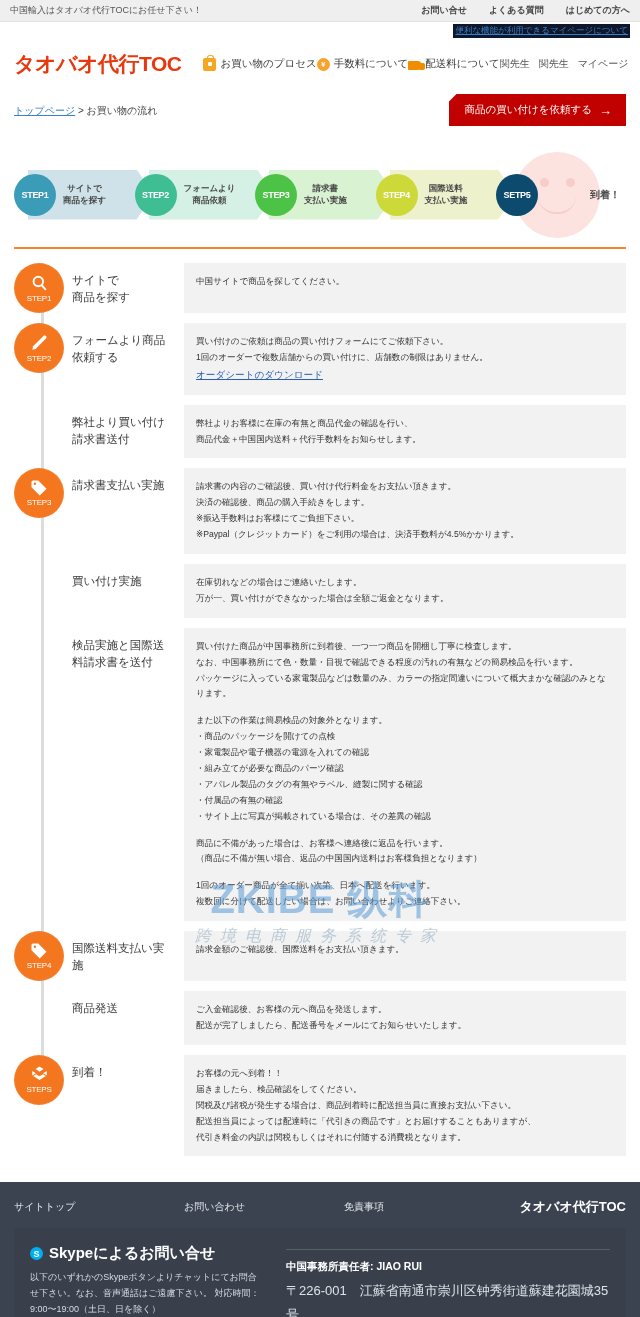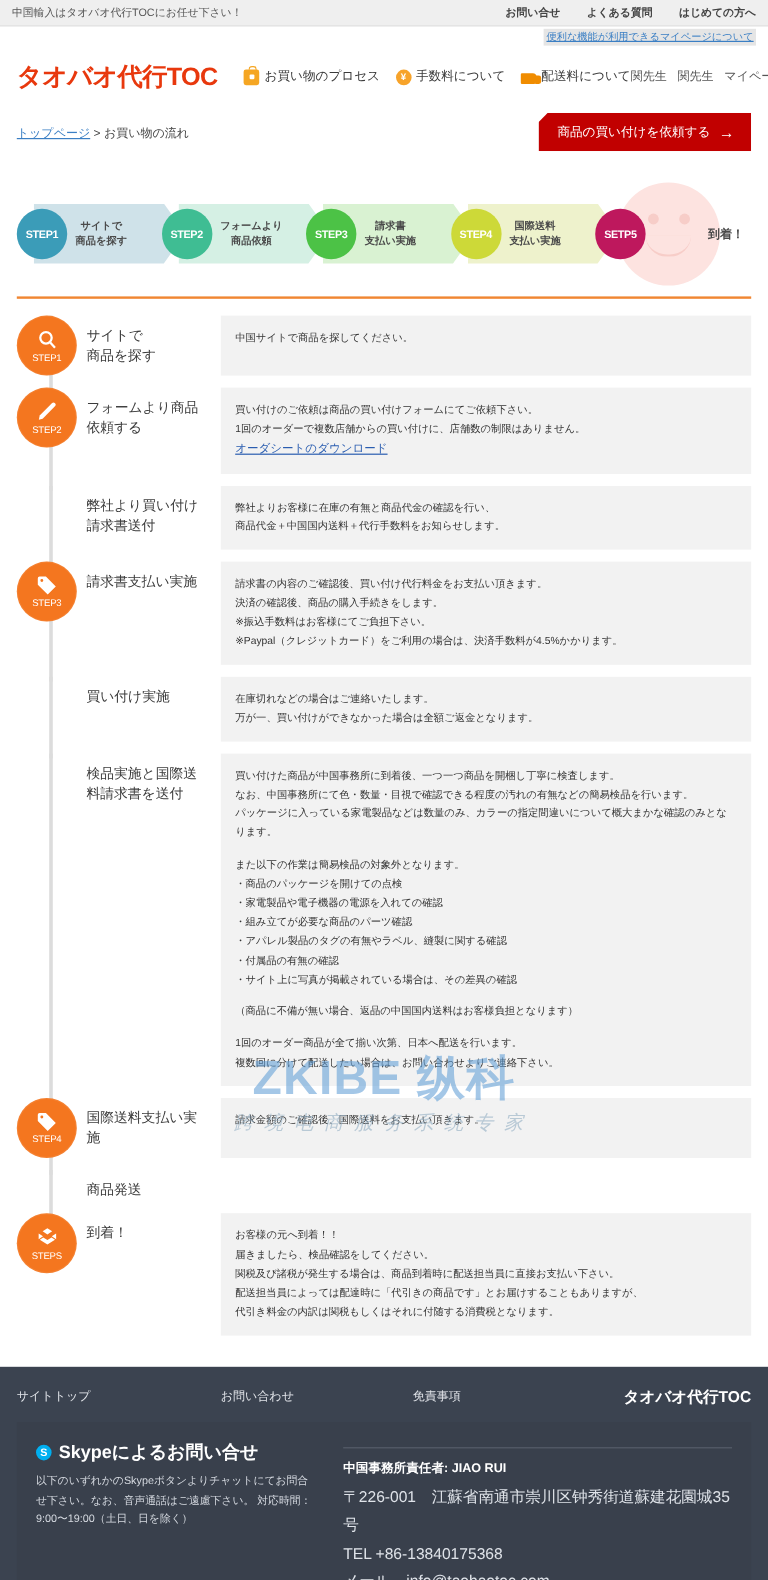--- a/index.html
+++ b/index.html
@@ -32,21 +32,21 @@
     height: 18px;
     display: flex;
     justify-content: flex-end;
     align-items: center;
     padding: 0 10px;
     font-size: 8.5px;
   }
   .mypage-line a {
     color: #3b7fc4;
     text-decoration: underline;
-    background: #e5e5e5;
+    background: #0f172a;
     padding: 1px 2px;
   }
 
   
   .header {
     height: 48px;
     display: flex;
     align-items: center;
     padding: 0 14px;
   }
@@ -54,21 +54,20 @@
     font-size: 21px;
     font-weight: bold;
     color: #e8380d;
     letter-spacing: -0.5px;
     white-space: nowrap;
   }
   .nav {
     display: flex;
     align-items: flex-start;
     margin-left: 22px;
-    gap: 13px;
     font-size: 10.5px;
     color: #3a3a3a;
     white-space: nowrap;
   }
   .nav-item { display: flex; align-items: center; gap: 4px; cursor: pointer; }
   .nav-ic { width: 13px; height: 13px; display: inline-block; position: relative; flex: none; }
   .ic-bag { background: #f5a623; border-radius: 2px; }
   .ic-bag::before {
     content: ""; position: absolute; left: 4px; top: -3px;
     width: 5px; height: 5px; border: 1.4px solid #f5a623;
@@ -333,21 +332,21 @@
       <div class="flabel">国際送料
 支払い実施</div>
     </div>
 
     <div class="fstep last">
       <div class="facecircle">
         <span class="eye l"></span>
           <span class="eye r"></span>
           <span class="smile"></span>
       </div>
-      <div class="fcircle" style="background:#be185d">SETP5</div>
+      <div class="fcircle" style="background:#0c4a6e">SETP5</div>
       <div class="arrive-txt">到着！</div>
     </div>
 
   </div>
 </div>
 <div class="flow-rule"></div>
 
 <div class="steps">
 
   <div class="srow">
@@ -441,20 +440,21 @@
       <p>パッケージに入っている家電製品などは数量のみ、カラーの指定間違いについて概大まかな確認のみとなります。</p>
       <div class="spacer"></div>
       <p>また以下の作業は簡易検品の対象外となります。</p>
       <p>・商品のパッケージを開けての点検</p>
       <p>・家電製品や電子機器の電源を入れての確認</p>
       <p>・組み立てが必要な商品のパーツ確認</p>
       <p>・アパレル製品のタグの有無やラベル、縫製に関する確認</p>
       <p>・付属品の有無の確認</p>
       <p>・サイト上に写真が掲載されている場合は、その差異の確認</p>
       <div class="spacer"></div>
+      <p>商品に不備があった場合は、お客様へ連絡後に返品を行います。</p>
       <p>（商品に不備が無い場合、返品の中国国内送料はお客様負担となります）</p>
       <div class="spacer"></div>
       <p>1回のオーダー商品が全て揃い次第、日本へ配送を行います。</p>
       <p>複数回に分けて配送したい場合は、お問い合わせよりご連絡下さい。</p>
     </div>
   </div>
 
   <div class="srow">
     <div class="sicon-col">
         <div class="sline"></div>
@@ -470,20 +470,24 @@
     <div class="sbody">
       <p>請求金額のご確認後、国際送料をお支払い頂きます。</p>
     </div>
   </div>
 
   <div class="srow">
     <div class="sicon-col">
         <div class="sline"></div>
       </div>
     <div class="stitle" style="white-space:pre-line">商品発送</div>
+    <div class="sbody">
+      <p>ご入金確認後、お客様の元へ商品を発送します。</p>
+      <p>配送が完了しましたら、配送番号をメールにてお知らせいたします。</p>
+    </div>
   </div>
 
   <div class="srow">
     <div class="sicon-col">
       <div class="sbadge">
         <svg width="19" height="19" viewBox="0 0 24 24" fill="#fff">
           <path d="M12 2l5 3.2-5 3.2L7 5.2 12 2z"></path>
           <path d="M2.8 7.5l4.6 2.9-4.6 3V7.5zM21.2 7.5v5.9l-4.6-3 4.6-2.9z"></path>
           <path d="M4 14l8 5 8-5-3.6-2.3L12 14.3 7.6 11.7 4 14z"></path>
         </svg>

